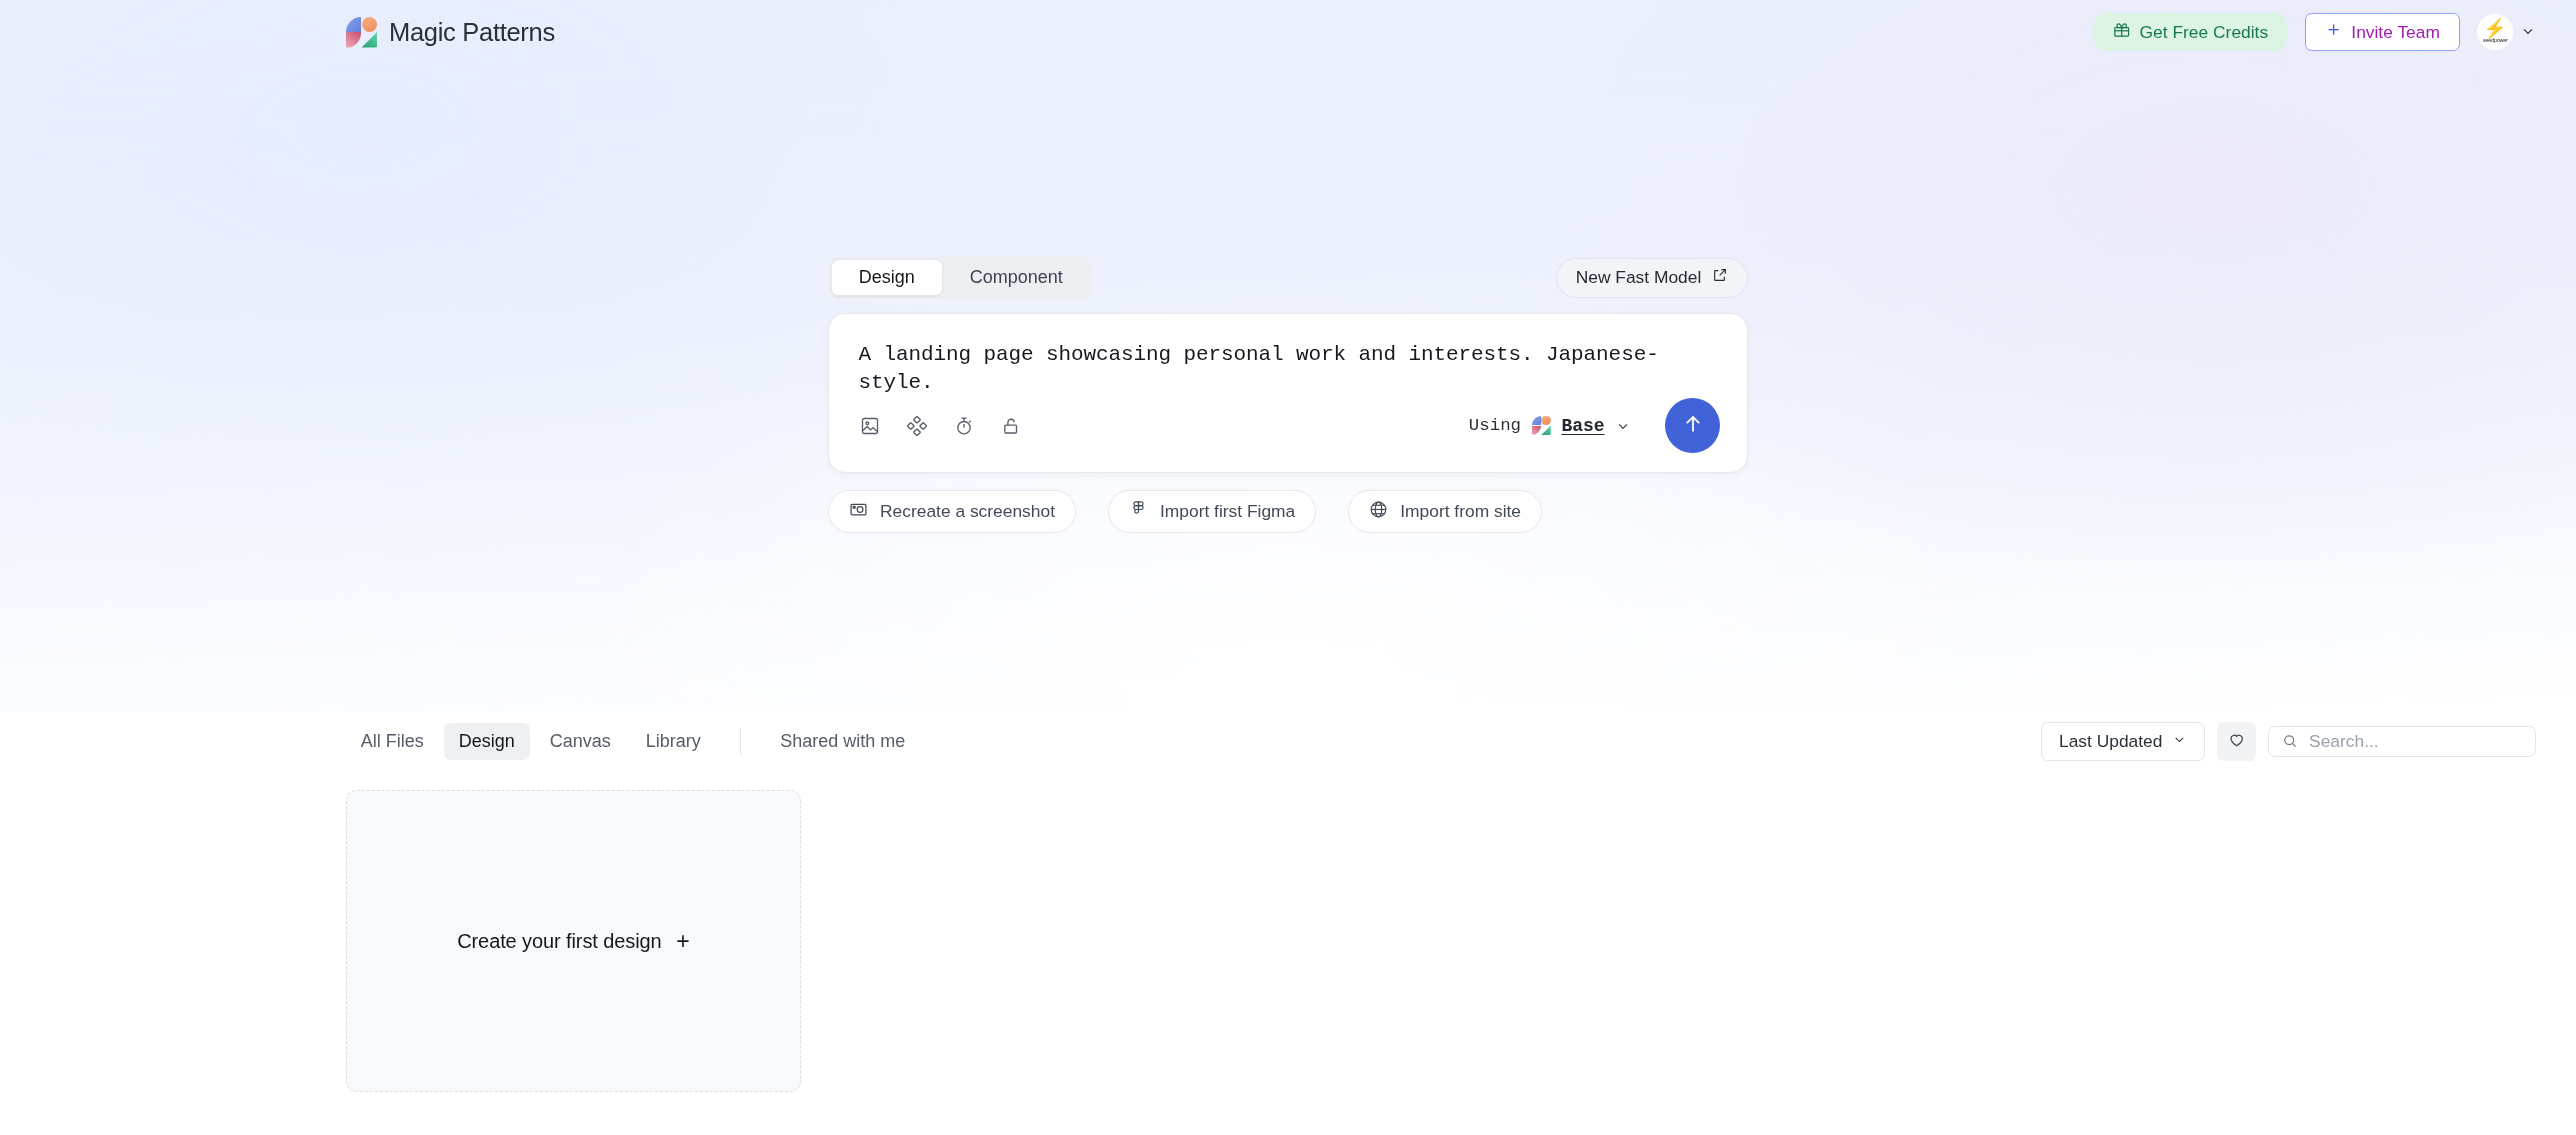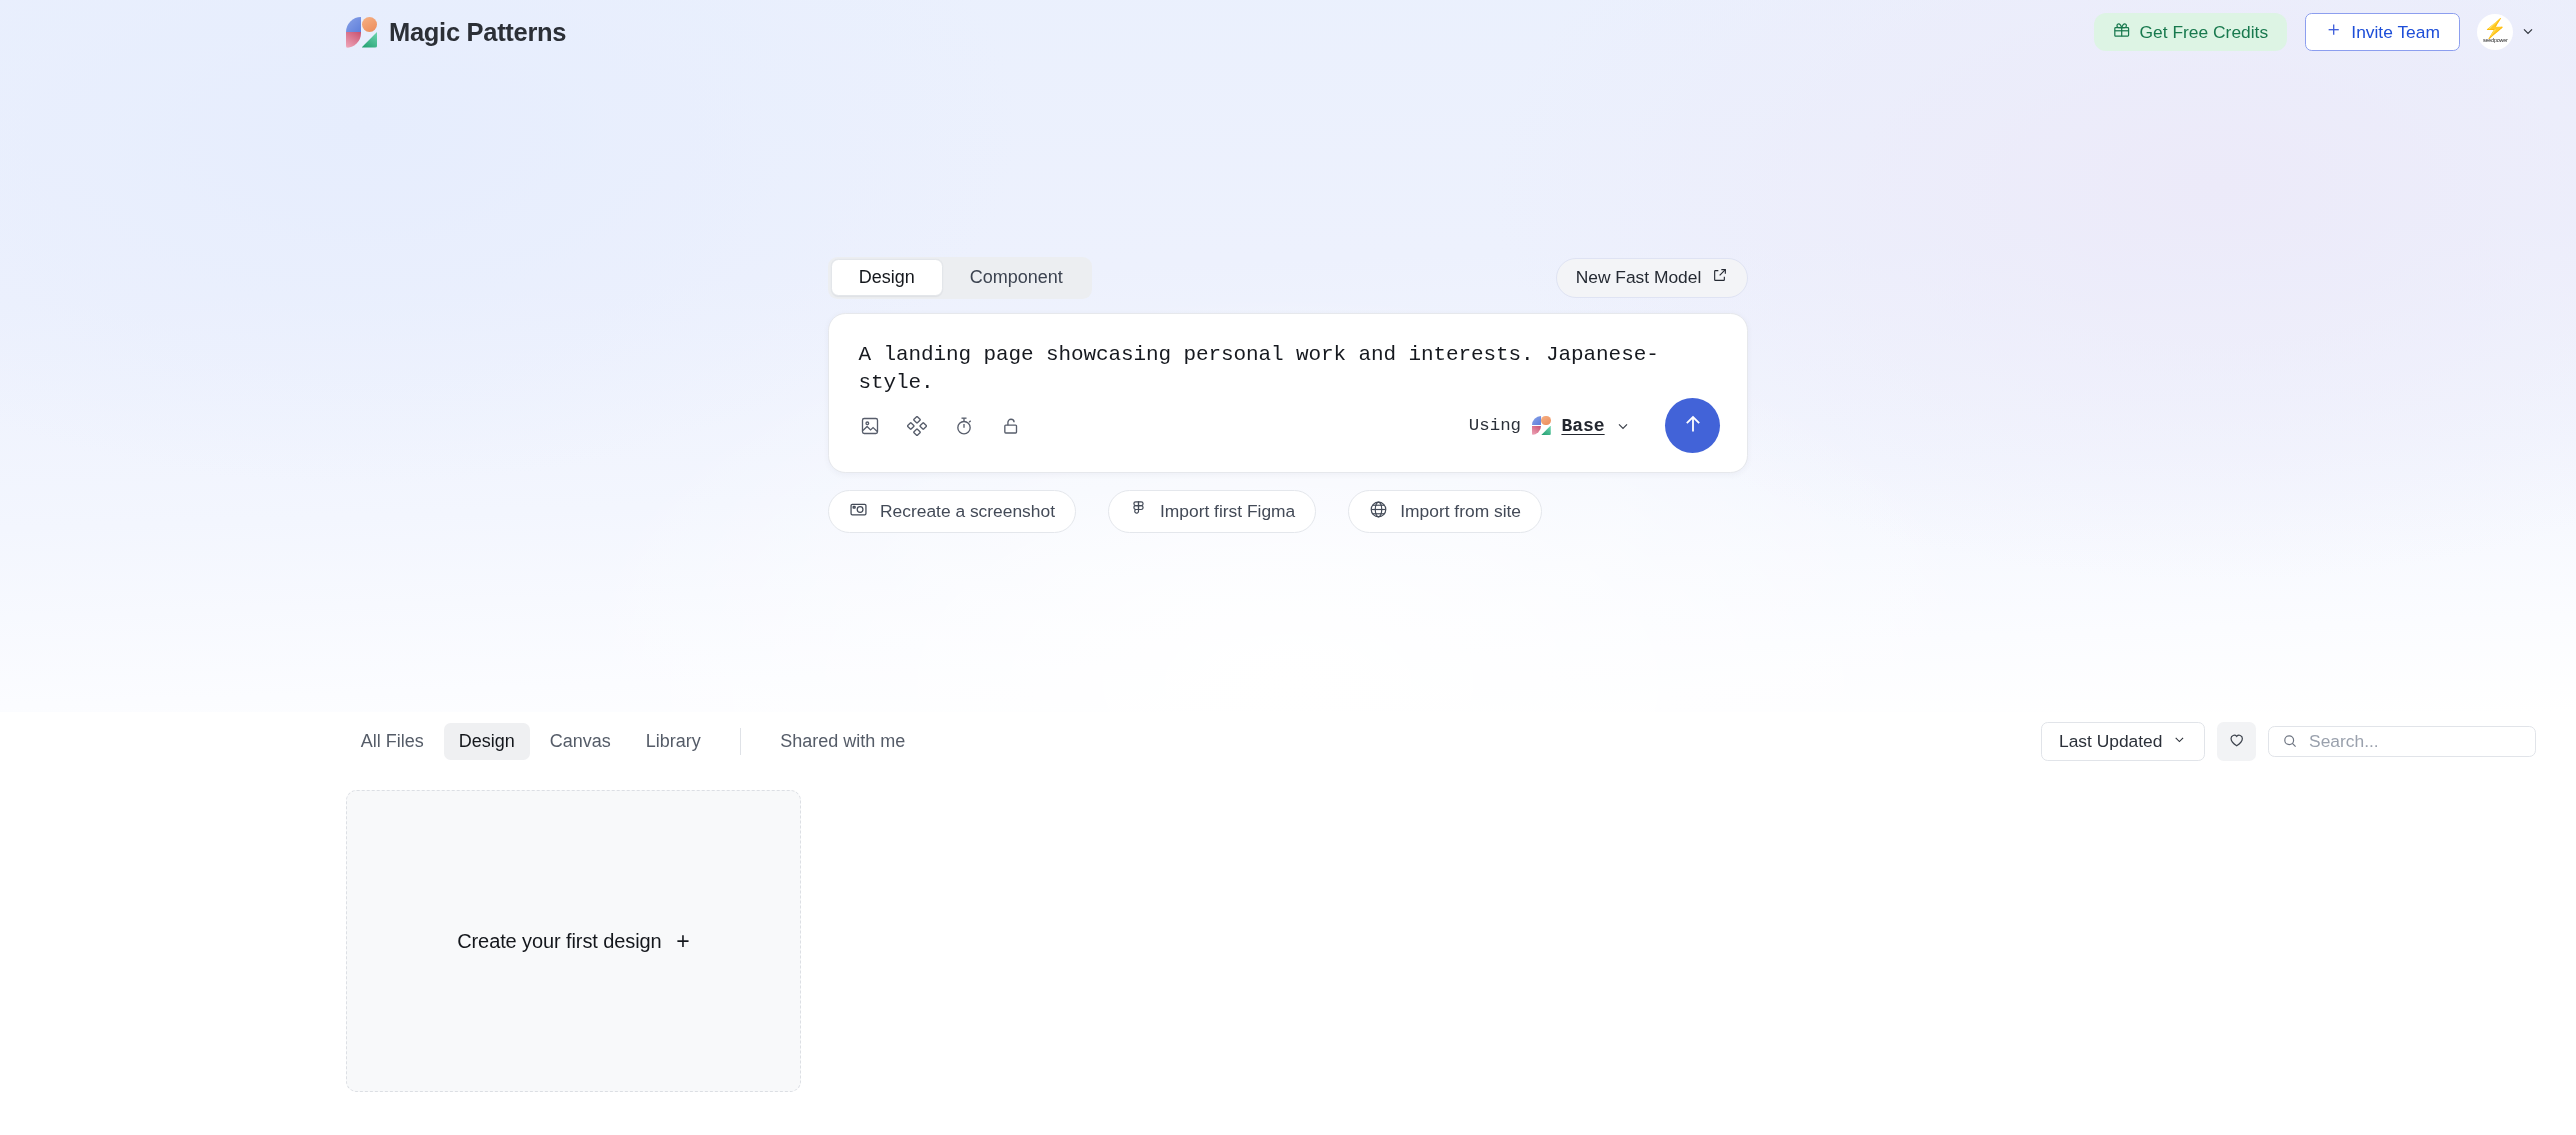--- a/index.html
+++ b/index.html
@@ -73,21 +73,21 @@
   }
   .bm-br {
     position: absolute; right: 0; bottom: 0;
     width: 15.4px; height: 15.4px;
     background: linear-gradient(215deg, #6fd6b0 0%, #1f9d6e 100%);
     clip-path: polygon(100% 0, 100% 100%, 0 100%);
   }
 
   .brand-name {
     font-size: 25.5px;
-    font-weight: 700;
+    font-weight: 400;
     letter-spacing: -0.3px;
     color: #2b2f36;
   }
 
   .topbar-right {
     margin-left: auto;
     display: flex;
     align-items: center;
     gap: 17.4px;
   }
@@ -109,21 +109,21 @@
   }
 
   .btn-invite {
     display: flex;
     align-items: center;
     gap: 9.4px;
     height: 38px;
     padding: 0 19px;
     border-radius: 6.7px;
     background: #ffffff;
-    color: #1d4ed8;
+    color: #a21caf;
     border: 1.1px solid #8c9eef;
     font-size: 17.4px;
     cursor: pointer;
     white-space: nowrap;
   }
 
   .avatar-wrap {
     display: flex;
     align-items: center;
     gap: 6.7px;

